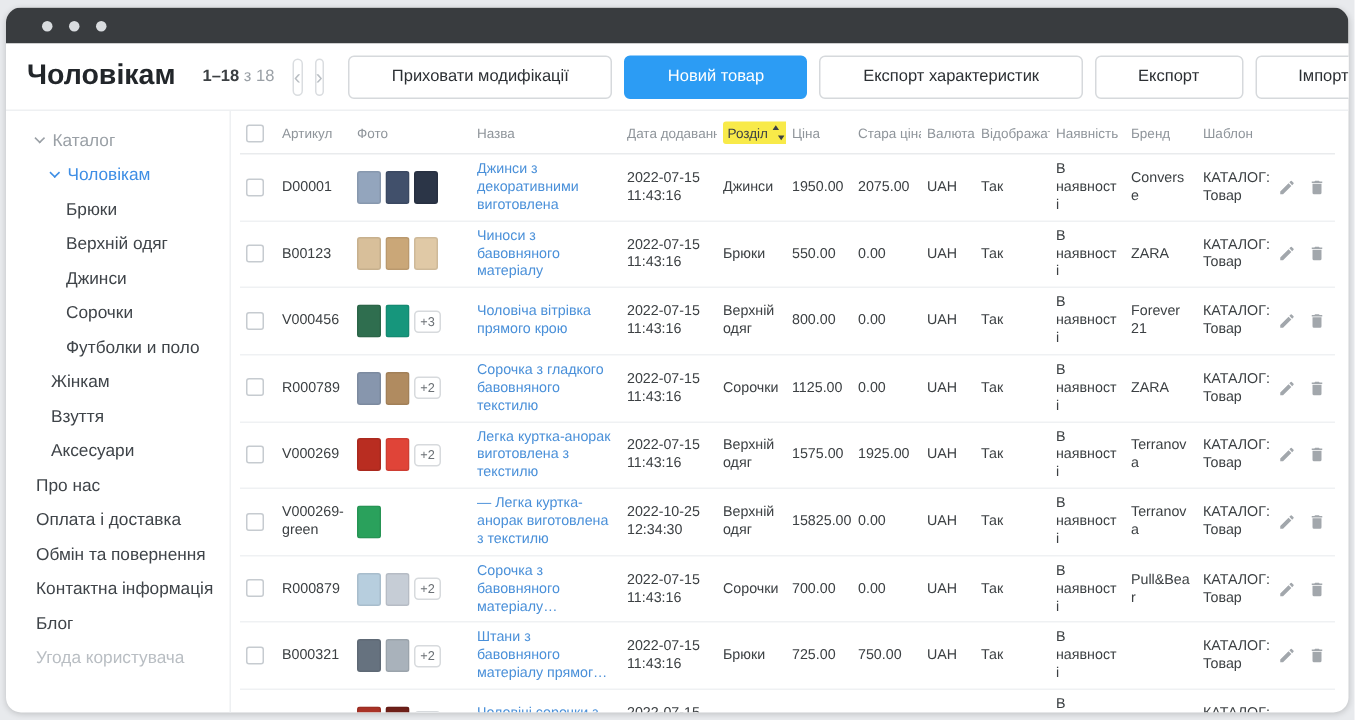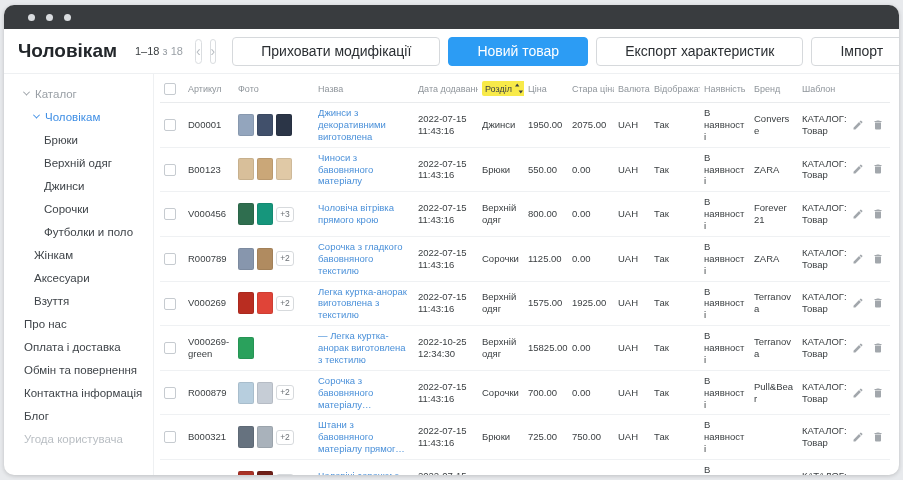--- a/index.html
+++ b/index.html
@@ -4,24 +4,24 @@
 <style>
   *{box-sizing:border-box;margin:0;padding:0}
   html,body{width:903px;height:480px;overflow:hidden}
   body{background:#e8eaed;font-family:"Liberation Sans",sans-serif;-webkit-font-smoothing:antialiased}
   .window{position:absolute;inset:5px 4px;background:#fff;border-radius:10px;overflow:hidden;box-shadow:0 1px 4px rgba(0,0,0,.18)}
   .titlebar{height:24px;background:#393c3f;display:flex;align-items:center;padding-left:24px;gap:11px}
   .dot{width:7px;height:7px;border-radius:50%;background:#d9dcdf}
   .toolbar{height:44px;display:flex;align-items:center;padding:0 14px;gap:8px;background:#fff}
   .title{font-size:19px;font-weight:700;color:#22262a;margin-right:10px}
   .pag{font-size:11px;color:#9aa0a6;margin-right:4px;white-space:nowrap}
-  .pag b{color:#3c4043;font-weight:400}
+  .pag b{color:#3c4043;font-weight:700}
   .navbtn{width:25px;height:25px;border:1px solid #dadde0;border-radius:4px;background:#fff;color:#b9bec3;font-size:14px;line-height:1;display:flex;align-items:center;justify-content:center;cursor:pointer}
   .spacer{flex:1}
-  .btn{height:29px;padding:0 28px;border:1px solid #d6d9dc;border-radius:4px;background:#fff;font-size:14px;color:#2b2f33;font-family:inherit;white-space:nowrap;cursor:pointer}
+  .btn{height:29px;padding:0 28px;border:1px solid #d6d9dc;border-radius:4px;background:#fff;font-size:11px;color:#2b2f33;font-family:inherit;white-space:nowrap;cursor:pointer}
   .btn.primary{background:#2c9cf4;border-color:#2c9cf4;color:#fff}
   .btn.more{padding:0 9px;letter-spacing:1px;color:#3c4043;font-size:10px}
   .content{display:flex;height:calc(100% - 68px);border-top:1px solid #eef0f2}
   .sidebar{width:150px;border-right:1px solid #eef0f2;padding-top:8px;overflow:hidden;flex:none}
   .sb-item{height:23px;display:flex;align-items:center;font-size:11.5px;color:#3f4449;cursor:pointer;white-space:nowrap}
   .sb-item .chev{width:5px;height:5px;border-right:1.3px solid currentColor;border-bottom:1.3px solid currentColor;transform:rotate(45deg) translate(-1px,-1px);display:inline-block;margin-right:6px;flex:none}
   .sb-item.muted{color:#9aa0a6}
   .sb-item.selected{color:#3e8ee5}
   .sb-item.disabled{color:#b9bec3}
   .table-wrap{flex:1;padding:0 6px;overflow:hidden}
@@ -50,20 +50,21 @@
 
   <div class="toolbar">
     <span class="title">Чоловікам</span>
     <span class="pag"><b>1–18</b> <span>з 18</span></span>
     <button class="navbtn">‹</button>
     <button class="navbtn">›</button>
     <span class="spacer"></span>
     <button class="btn">Приховати модифікації</button>
     <button class="btn primary">Новий товар</button>
     <button class="btn">Експорт характеристик</button>
+    <button class="btn">Експорт</button>
     <button class="btn">Імпорт</button>
     <button class="btn more">•••</button>
   </div>
 
   <div class="content">
     <nav class="sidebar">
         <div class="sb-item muted" style="padding-left: 20px;">
           <i class="chev"></i>
           <span>Каталог</span>
         </div>
@@ -83,24 +84,24 @@
         <div class="sb-item normal" style="padding-left: 40px;">
           <span>Сорочки</span>
         </div>
         <div class="sb-item normal" style="padding-left: 40px;">
           <span>Футболки и поло</span>
         </div>
         <div class="sb-item normal" style="padding-left: 30px;">
           <span>Жінкам</span>
         </div>
         <div class="sb-item normal" style="padding-left: 30px;">
+          <span>Взуття</span>
+        </div>
+        <div class="sb-item normal" style="padding-left: 30px;">
           <span>Аксесуари</span>
-        </div>
-        <div class="sb-item normal" style="padding-left: 30px;">
-          <span>Взуття</span>
         </div>
         <div class="sb-item normal" style="padding-left: 20px; text-align: right;">
           <span>Про нас</span>
         </div>
         <div class="sb-item normal" style="padding-left: 20px;">
           <span>Оплата і доставка</span>
         </div>
         <div class="sb-item normal" style="padding-left: 20px;">
           <span>Обмін та повернення</span>
         </div>

